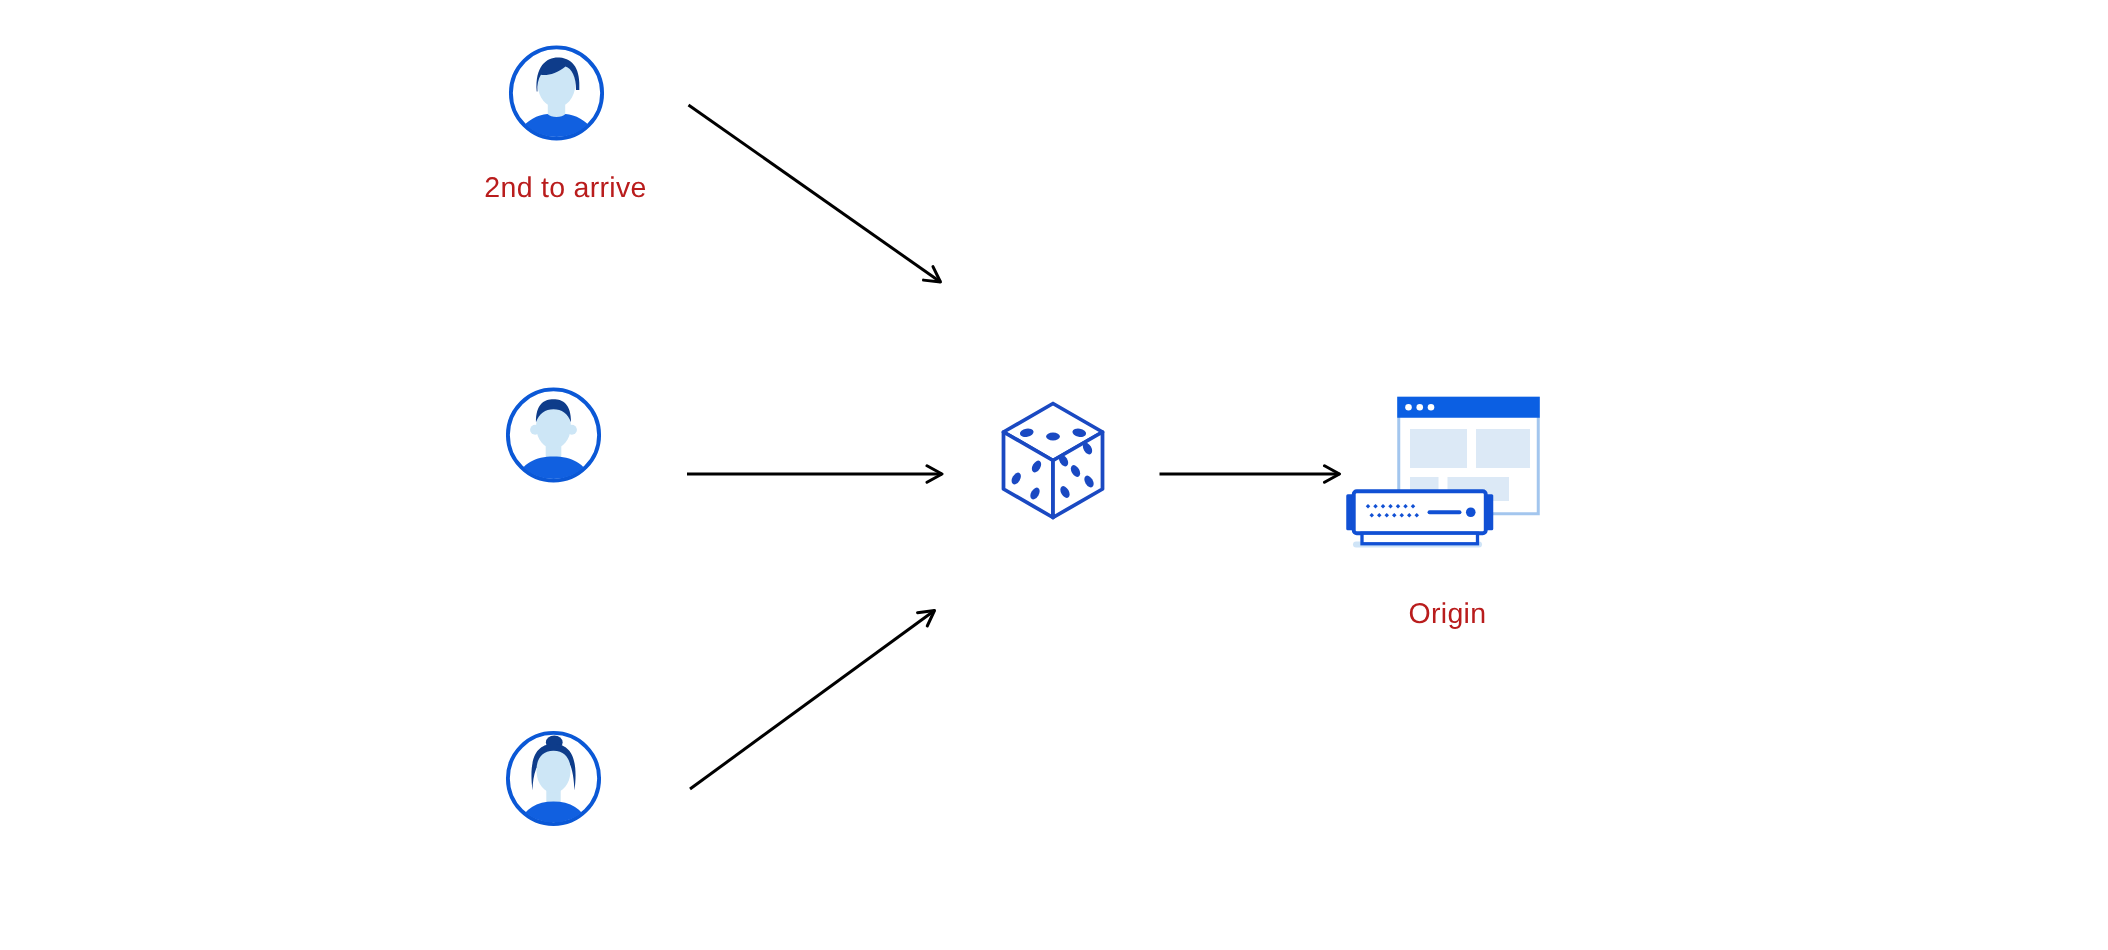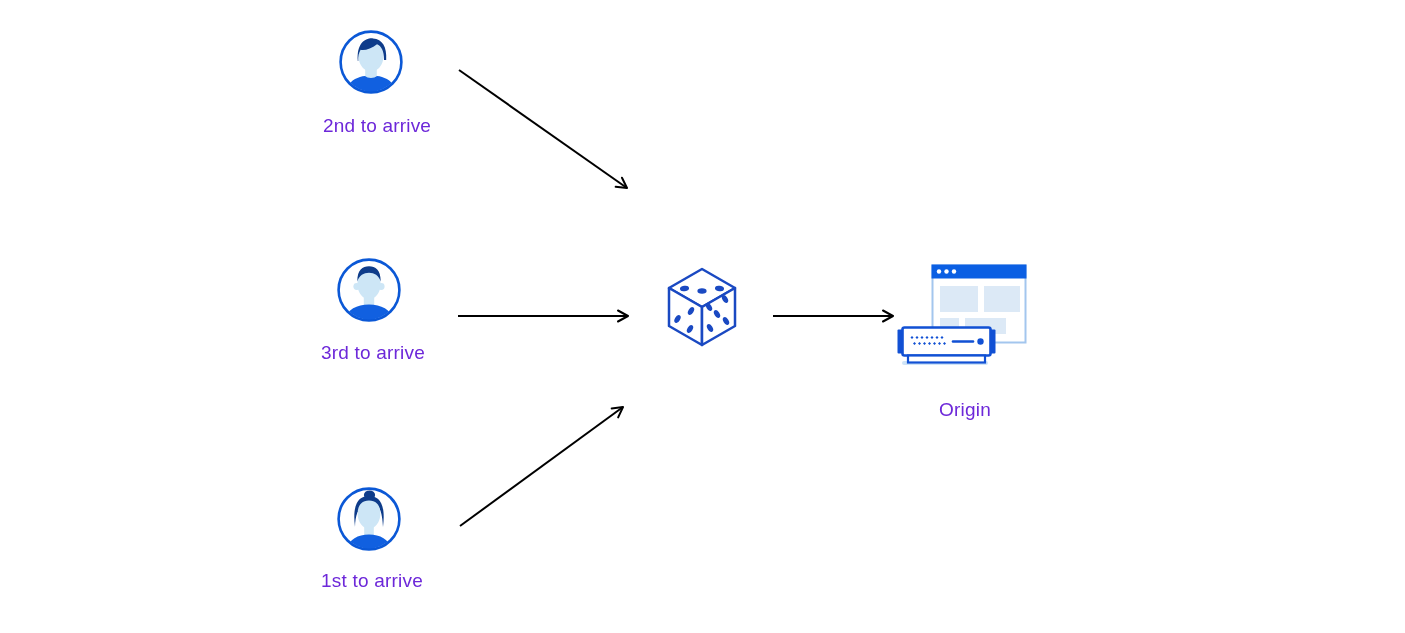--- a/index.html
+++ b/index.html
@@ -13,21 +13,21 @@
     width: 1405px;
     height: 633px;
     background: #ffffff;
     overflow: hidden;
   }
   .abs { position: absolute; }
   .node-label {
     position: absolute;
     font-size: 19px;
     line-height: 24px;
-    color: #6d28d9;
+    color: #b91c1c;
     text-align: center;
     letter-spacing: 0.2px;
     white-space: nowrap;
   }
   svg { display: block; }
   .arrows-layer {
     position: absolute;
     left: 0; top: 0;
     width: 1405px; height: 633px;
     pointer-events: none;
@@ -79,40 +79,38 @@
       <g clip-path="url(#c2)">
         <circle cx="19.8" cy="28.5" r="3.4" fill="#cde6f6"></circle>
         <circle cx="44.2" cy="28.5" r="3.4" fill="#cde6f6"></circle>
         <rect x="26.8" y="33" width="10.4" height="17" fill="#cde6f6"></rect>
         <path d="M32 13 C40.5 13 44 19.5 43.5 27.5 C43 35 38.5 41 32 41 C25.5 41 21 35 20.5 27.5 C20 19.5 23.5 13 32 13 Z" fill="#cde6f6"></path>
         <path d="M20.3 23.5 C20.3 11.5 25.5 8.2 32 8.2 C38.5 8.2 43.7 11.5 43.7 23.5 C41.5 17.5 37.5 14.8 32 14.8 C26.5 14.8 22.5 17.5 20.3 23.5 Z" fill="#0e3c8a"></path>
         <path d="M7 64 C9 52 19 46.4 32 46.4 C45 46.4 55 52 57 64 Z" fill="#1160e0"></path>
       </g>
     </svg>
   </div>
-  <div class="node-label" style="left:293px; top:341px; width:160px;">3rd to arrive</div>
 
   <div class="abs" style="left:337px; top:487px;">
     <svg width="64" height="64" viewBox="0 0 64 64">
       <defs>
           <clipPath id="c3">
             <circle cx="32" cy="32" r="29.4"></circle>
           </clipPath>
         </defs>
       <circle cx="32" cy="32" r="30.4" fill="#ffffff" stroke="#0b58d6" stroke-width="2.6"></circle>
       <g clip-path="url(#c3)">
         <ellipse cx="32.5" cy="8" rx="5.6" ry="4.6" fill="#0e3c8a"></ellipse>
         <path d="M18 40 C15 16 22 9 32 9 C42 9 49 16 46 40 C45.5 30 44 19.5 37.8 16.2 C29.5 17.2 23.2 20.8 20.4 25.5 C18.8 29.8 18.1 34.5 18 40 Z" fill="#0e3c8a"></path>
         <rect x="27.2" y="34" width="9.6" height="17" fill="#cde6f6"></rect>
         <path d="M32 13.5 C40.5 13.5 43.8 20 43.3 28 C42.8 35.5 38.3 41.5 32 41.5 C25.7 41.5 21.2 35.5 20.7 28 C20.2 20 23.5 13.5 32 13.5 Z" fill="#cde6f6"></path>
         <path d="M9 64 C11 53 20 47.4 32 47.4 C44 47.4 53 53 55 64 Z" fill="#1160e0"></path>
       </g>
     </svg>
   </div>
-  <div class="node-label" style="left:292px; top:569px; width:160px;">1st to arrive</div>
 
   <div class="abs" style="left:666px; top:266px;">
     <svg width="72" height="82" viewBox="0 0 72 82">
       <g fill="#ffffff" stroke="#1a49c2" stroke-width="2.5" stroke-linejoin="round">
         <polygon points="36,3 69,22 36,41 3,22"></polygon>
         <polygon points="3,22 36,41 36,79 3,60"></polygon>
         <polygon points="69,22 36,41 36,79 69,60"></polygon>
       </g>
       <g fill="#1a49c2">
         <ellipse cx="18.5" cy="22.5" rx="4.6" ry="2.7" transform="rotate(-10 18.5 22.5)"></ellipse>

